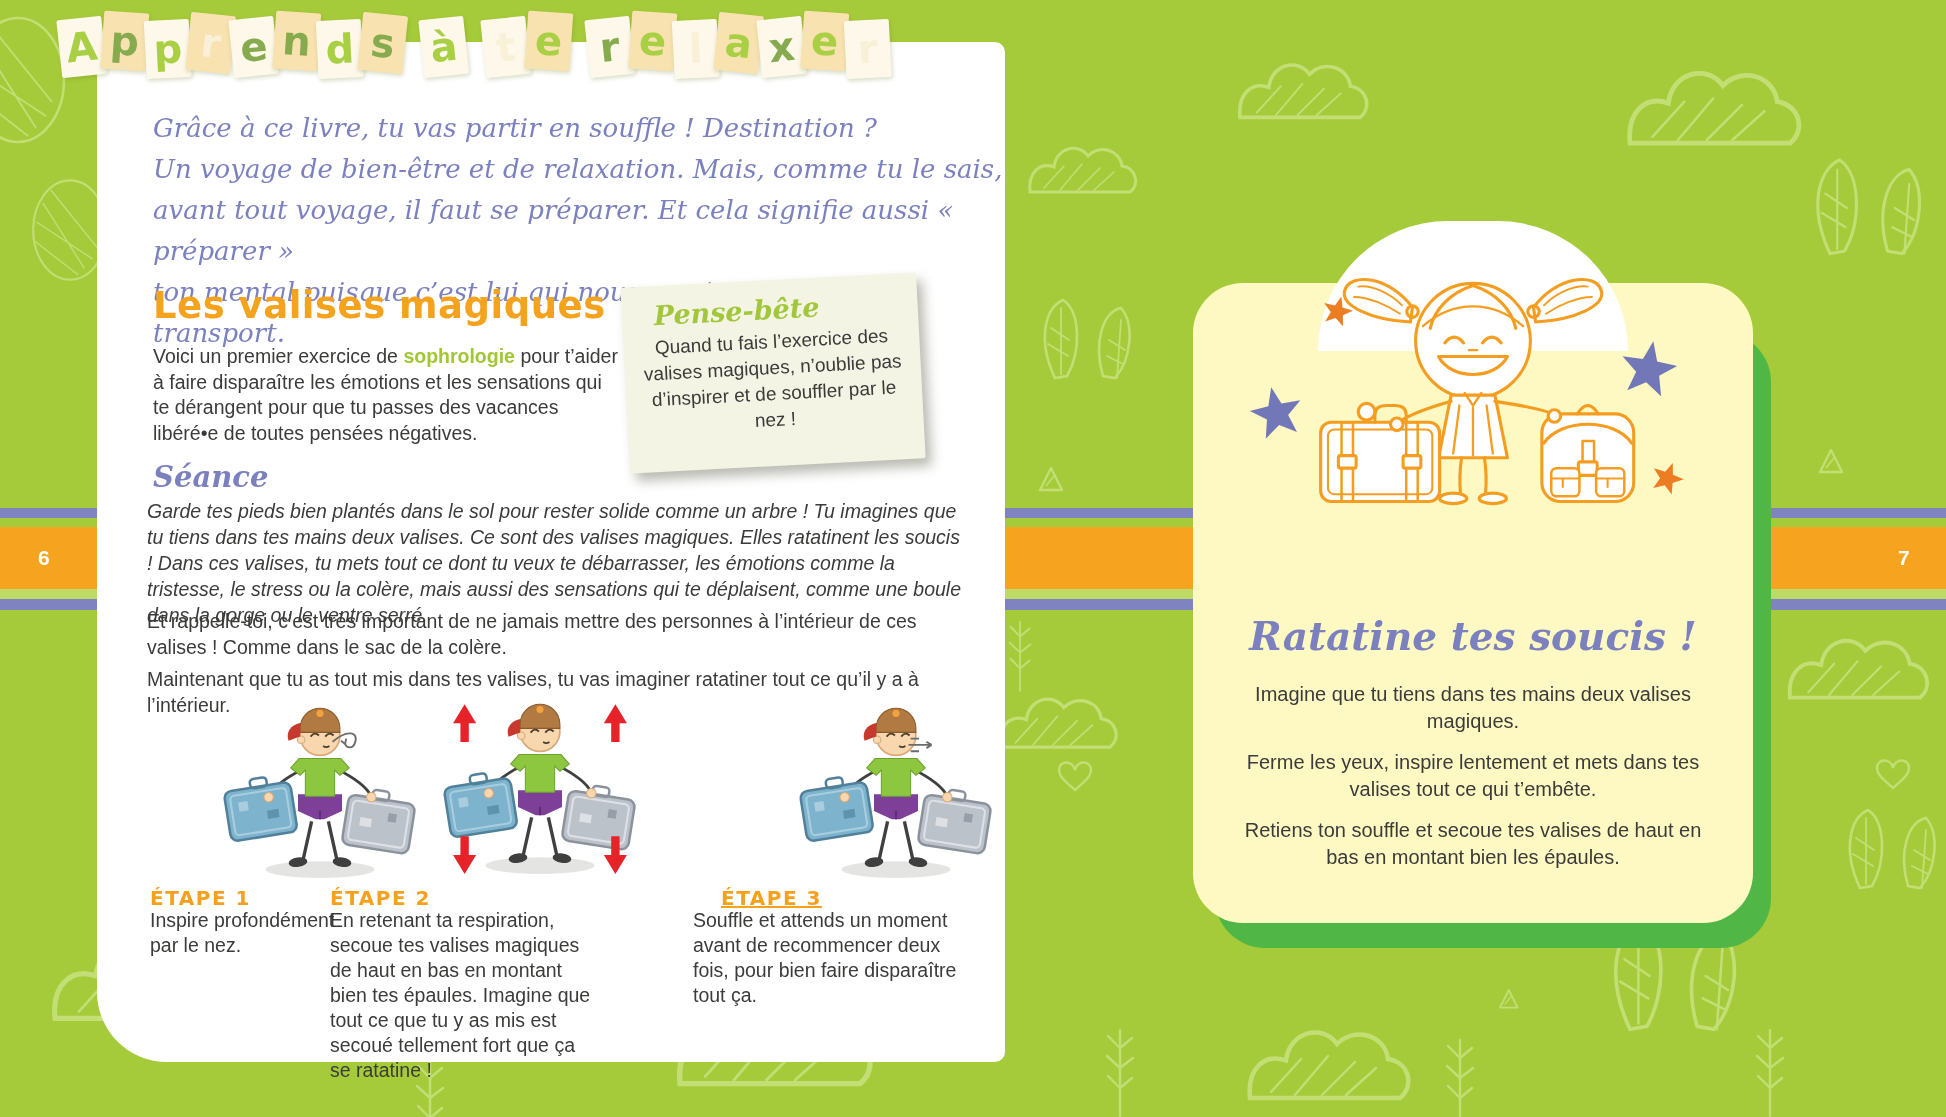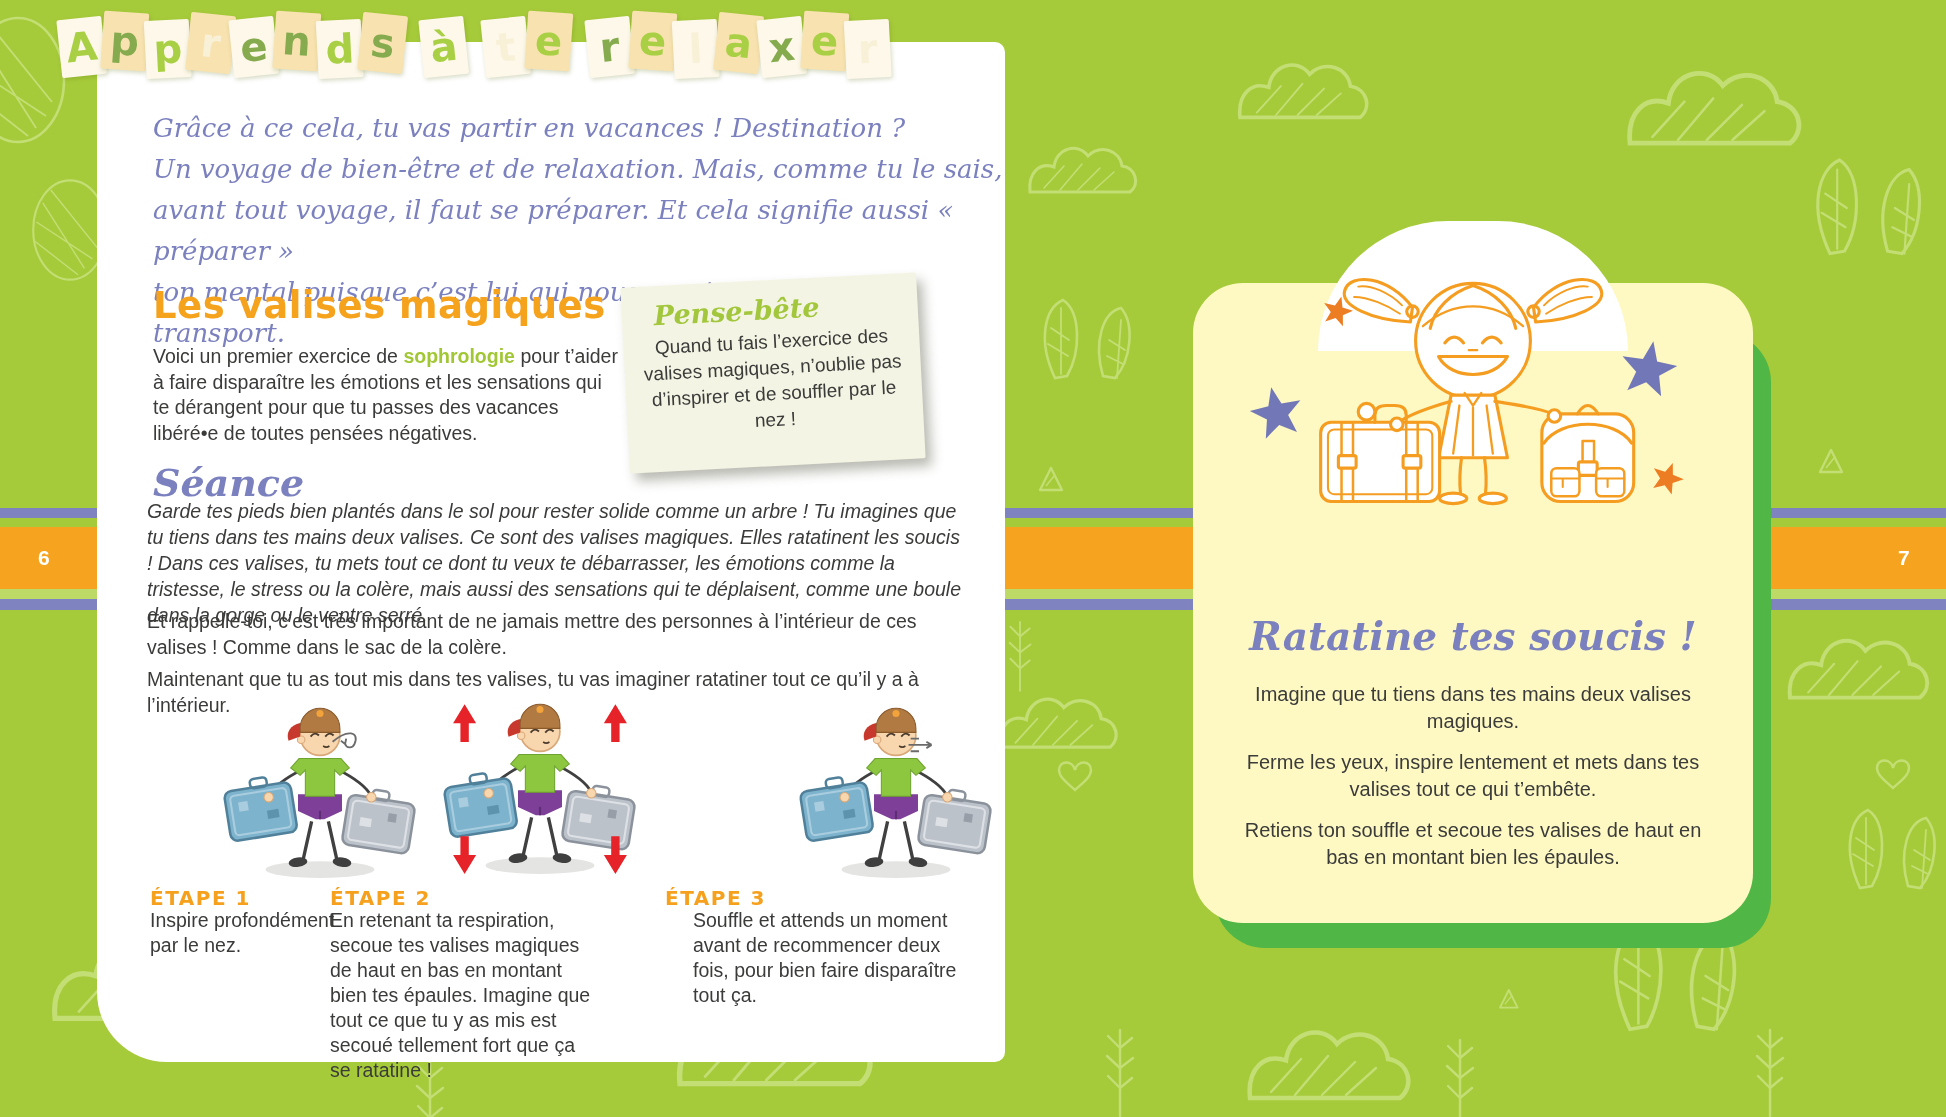--- a/index.html
+++ b/index.html
@@ -39,39 +39,39 @@
   .c0{color:#a9d045;} .c1{color:#86ab4e;} .c2{color:#f8f0d7;}
 
   
   .script{font-family:"DejaVu Serif", serif;font-style:italic;color:#7b80be;}
   .intro{position:absolute;left:56px;top:66px;}
   .intro div{font-size:26px;line-height:41px;}
   .h-orange{position:absolute;left:56px;top:242px;color:#f5a21c;font-family:"DejaVu Sans", sans-serif;
             font-weight:bold;font-size:37px;letter-spacing:.5px;text-align:right;}
   .sec-intro{position:absolute;left:56px;top:302px;width:470px;font-size:19.5px;line-height:25.5px;color:#3b3b3a;}
   .kw{color:#a2c735;font-weight:bold;}
-  .seance{position:absolute;left:56px;top:418px;font-size:38px;font-weight:bold;}
+  .seance{position:absolute;left:56px;top:418px;font-size:29px;font-weight:bold;}
   .para{position:absolute;color:#3b3b3a;font-size:19.5px;line-height:26px;}
   .p1{left:50px;top:456px;width:820px;font-style:italic;}
   .p2{left:50px;top:566px;width:800px;}
   .p3{left:50px;top:624px;width:822px;}
 
   
   .note{position:absolute;left:528px;top:238px;width:296px;height:186px;background:#f4f4e4;
         transform:rotate(-3deg);box-shadow:6px 8px 12px rgba(60,60,40,.35);border-radius:2px;z-index:2;}
   .note-title{font-family:"DejaVu Serif", serif;font-style:italic;font-weight:bold;
               color:#a2c73c;font-size:27px;margin:14px 0 4px 32px;}
   .note-body{color:#3b3b3a;font-size:19px;line-height:26px;text-align:center;padding:0 16px;}
 
   
   .fig{position:absolute;width:210px;height:178px;}
   .fig1{left:118px;top:660px;} .fig2{left:338px;top:656px;} .fig3{left:694px;top:660px;}
   .etape{position:absolute;top:832px;color:#f6a11d;font-family:"DejaVu Sans", sans-serif;
          font-weight:bold;font-size:20px;letter-spacing:1.5px;margin-top:12px;}
-  .et1{left:53px;} .et2{left:233px;} .et3{left:568px;}
+  .et1{left:53px;} .et2{left:233px;} .et3{left:624px;text-decoration:underline;}
   .step-text{position:absolute;top:866px;color:#3b3b3a;font-size:19.5px;line-height:25px;}
   .st1{left:53px;width:190px;} .st2{left:233px;width:270px;} .st3{left:596px;width:270px;}
 
   
   .card-shadow{position:absolute;left:1215px;top:332px;width:556px;height:616px;background:#50b747;
                border-radius:50px;z-index:2;}
   .card{position:absolute;left:1193px;top:283px;width:560px;height:640px;background:#fef9c3;
         border-radius:50px;z-index:2;}
   .card-dome{position:absolute;left:125px;top:-62px;width:310px;height:130px;background:#fff;
              border-radius:155px 155px 0 0;}
@@ -181,21 +181,21 @@
         <path d="M103,42 q3,2 6,0" stroke="#4a3b2d" stroke-width="1.6" fill="none"></path>
         <path d="M81,25 A19,19 0 0 1 119,25 L119,29 L81,29 Z" fill="#b17a42" stroke="#8a5a2b"></path>
         <path d="M81,20 C72,22 67,29 70,37 L81,33 Z" fill="#c6392c"></path>
         <circle cx="100" cy="11" r="3.4" fill="#f2a33c"></circle>
       </g>
     </defs>
   </svg>
 
   <div class="page-left">
     <div class="intro script">
-      <div>Grâce à ce cela, tu vas partir en vacances ! Destination ?</div>
+      <div>Grâce à ce livre, tu vas partir en souffle ! Destination ?</div>
       <div>Un voyage de bien-être et de relaxation. Mais, comme tu le sais,</div>
       <div>avant tout voyage, il faut se préparer. Et cela signifie aussi « préparer »</div>
       <div>ton mental puisque c’est lui qui nous servira de moyen de transport.</div>
     </div>
 
     <div class="h-orange">Les valises magiques</div>
 
     <div class="sec-intro"><span>Voici un premier exercice de </span><span class="kw">sophrologie</span><span> pour t’aider à faire disparaître les émotions et les sensations qui te dérangent pour que tu passes des vacances libéré•e de toutes pensées négatives.</span></div>
 
     <div class="note">

